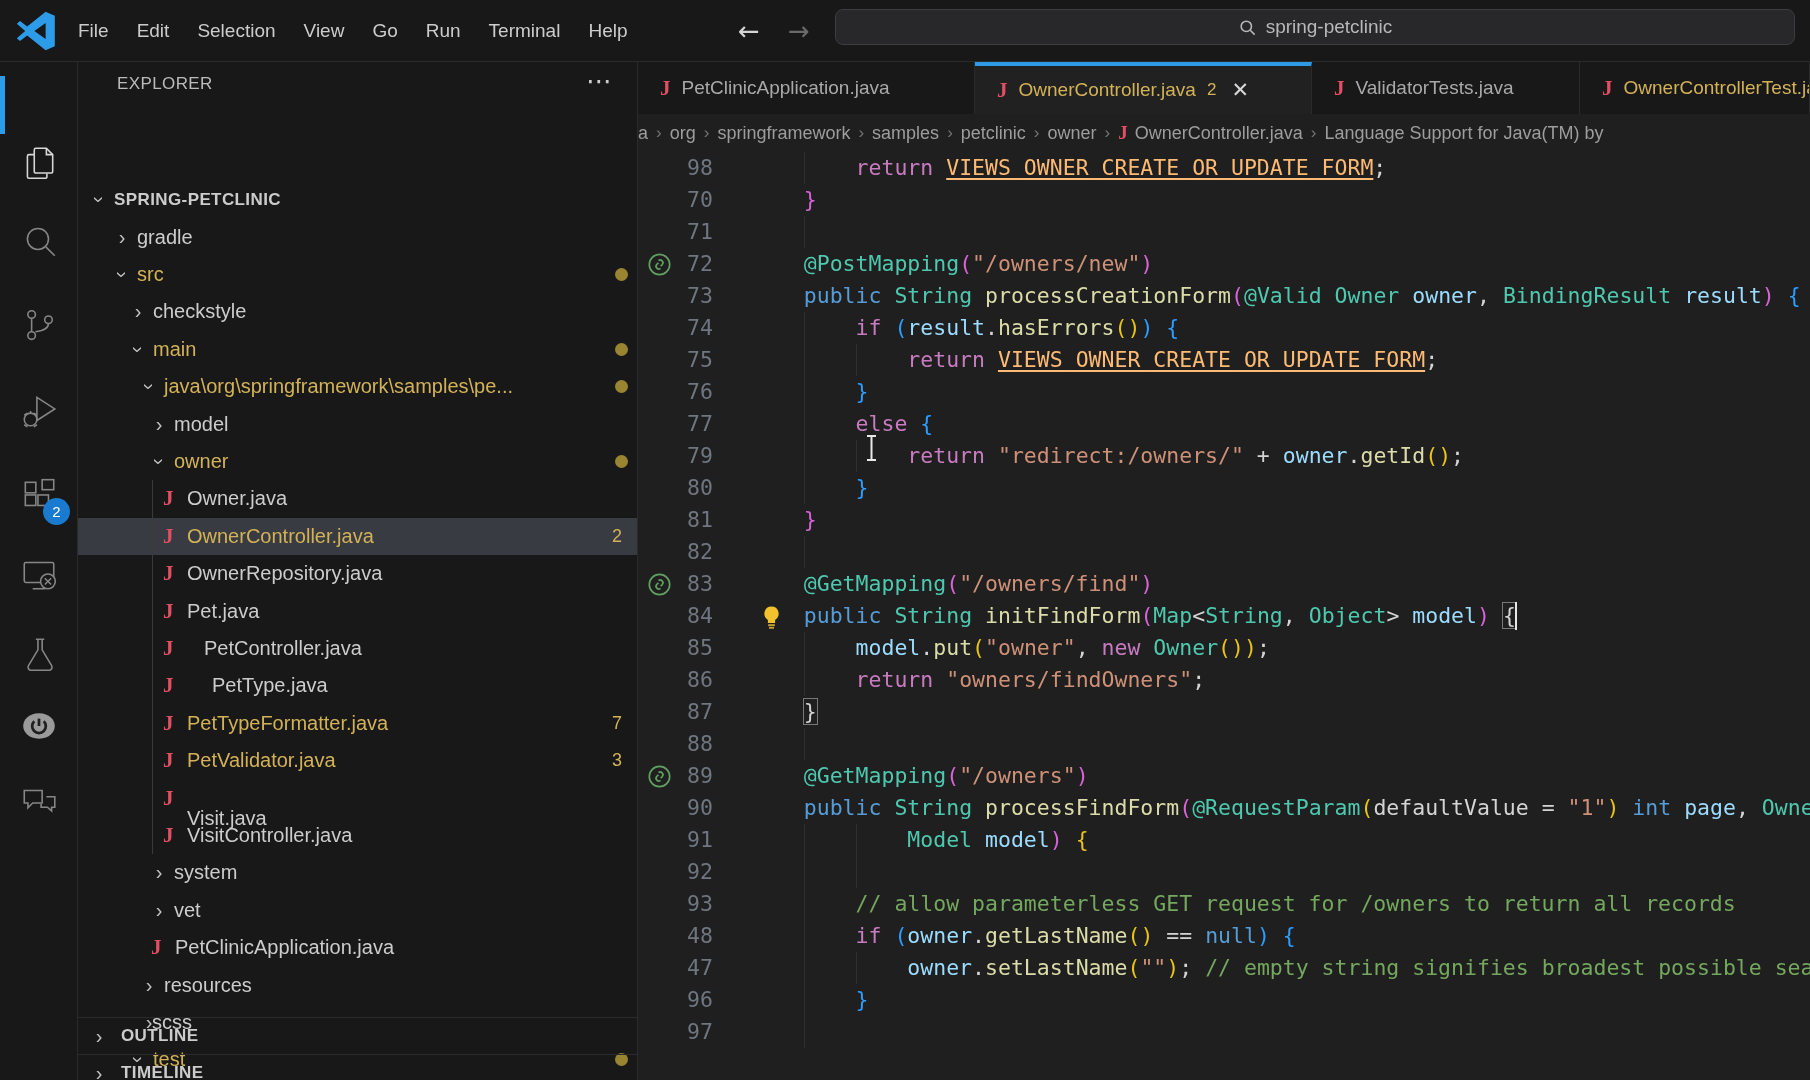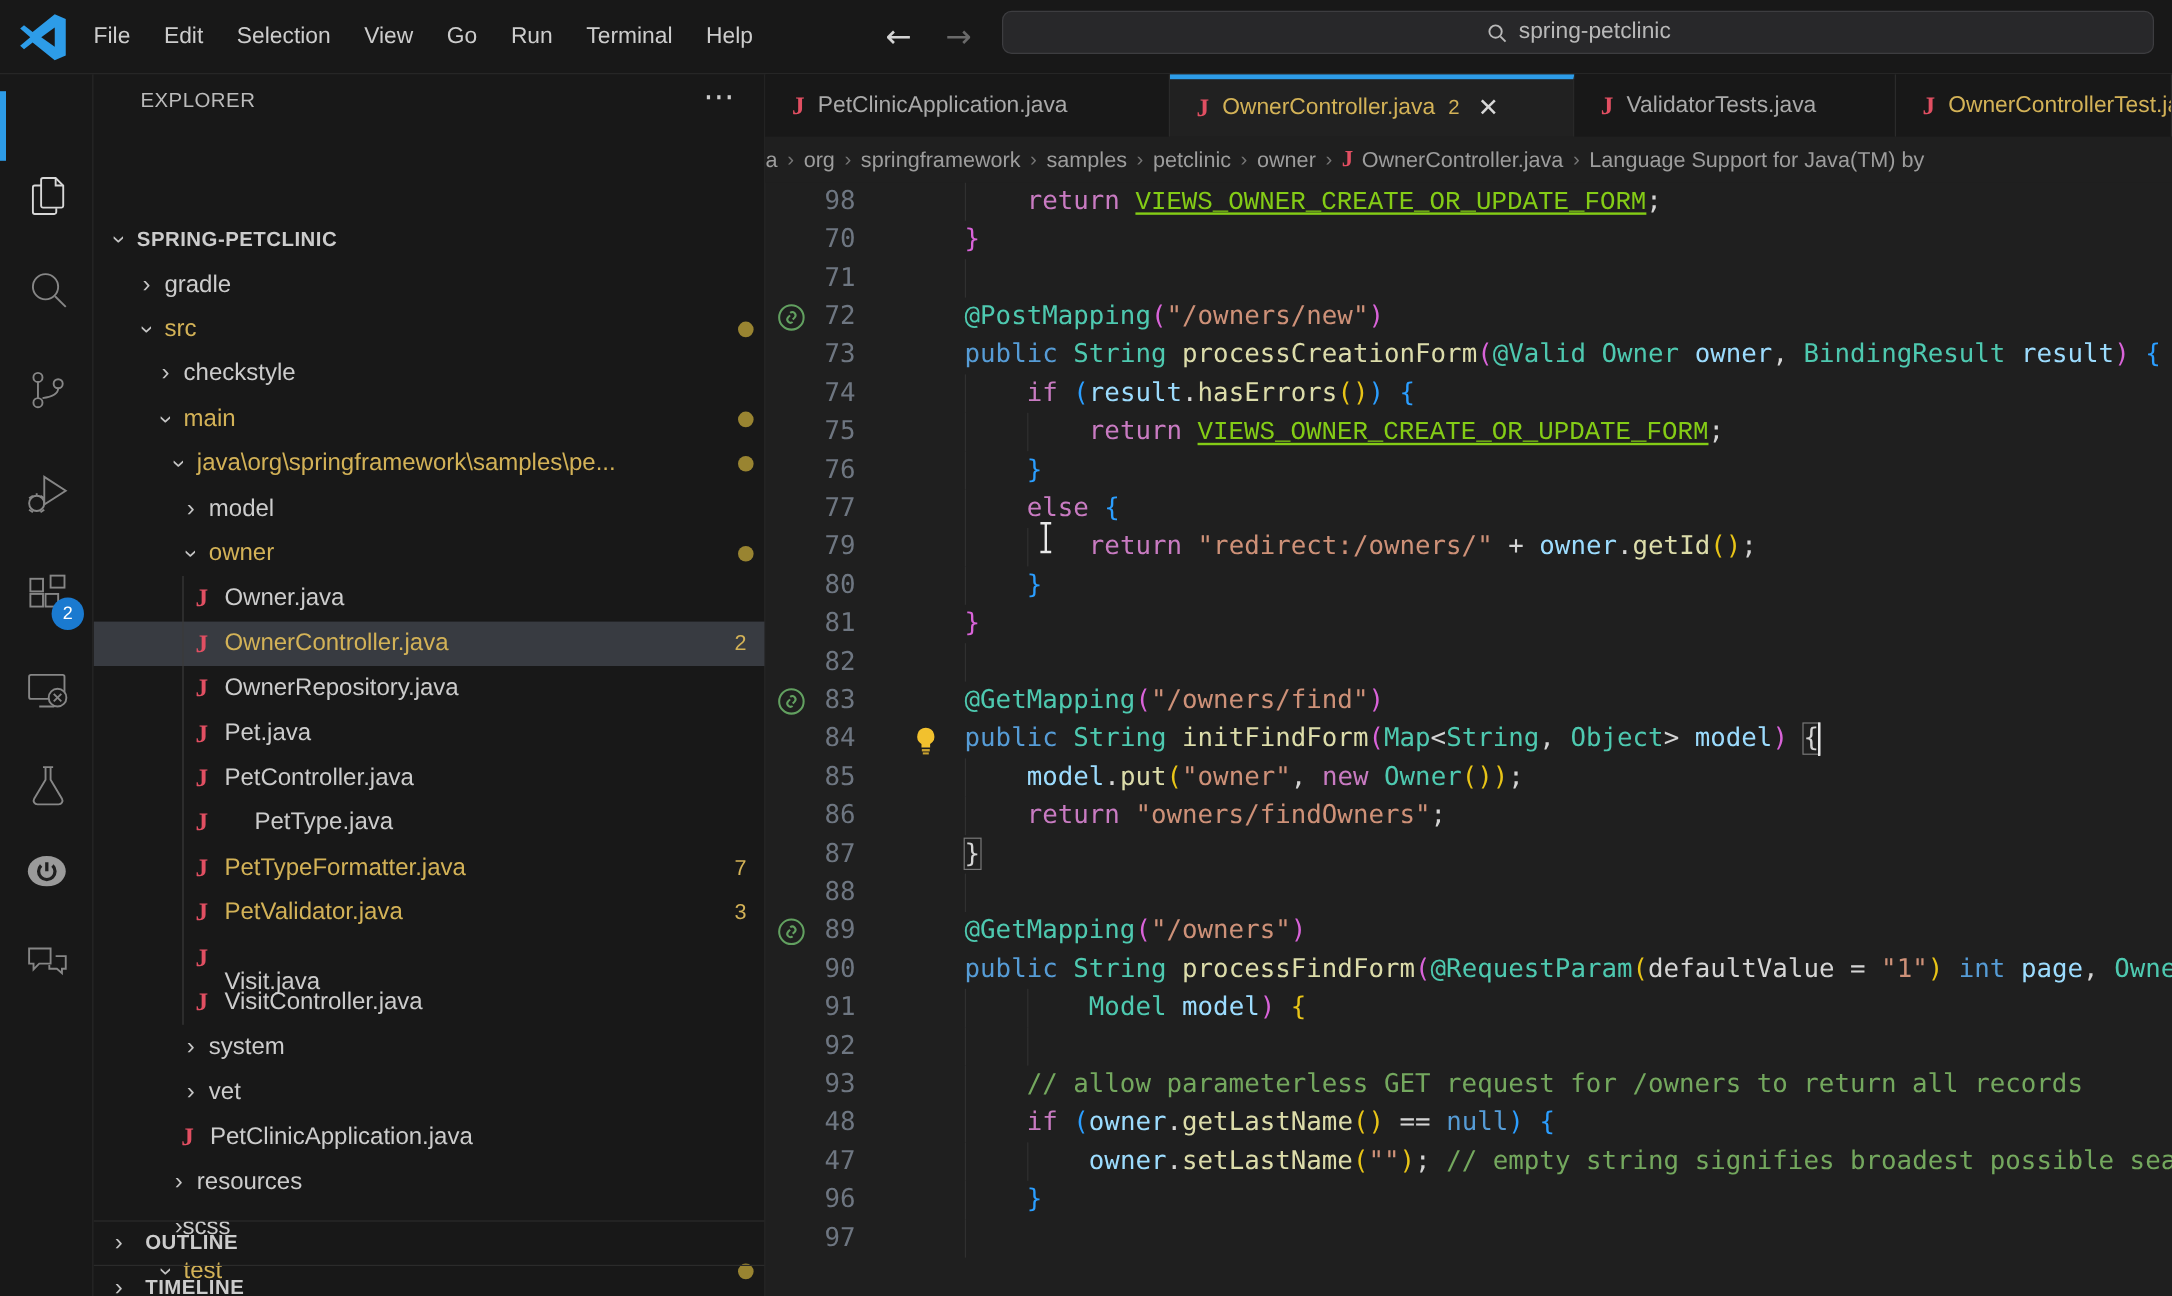--- a/index.html
+++ b/index.html
@@ -82,21 +82,21 @@
   #code { position:absolute; left:0; top:90px; width:1172px; height:928px; overflow:hidden;
           font-family:"DejaVu Sans Mono",monospace; font-size:21.5px; }
   .cl { position:relative; height:32px; display:flex; align-items:center; }
   .gl { position:absolute; left:8px; top:3px; width:28px; height:26px; }
   .ln { position:absolute; left:0; top:0; width:75px; height:32px; line-height:32px;
         text-align:right; color:#6e7681; }
   .ct { position:absolute; left:114px; top:0; height:32px; line-height:32px; white-space:pre; }
   .guide { position:absolute; top:0; width:1px; height:32px; background:#303030; }
   .fg{color:#d4d4d4} .kw{color:#569CD6} .ctl{color:#C97BC2} .ty{color:#4EC9B0}
   .fn{color:#DCDCAA} .vr{color:#9CDCFE} .st{color:#CE9178} .cm{color:#74A85E}
-  .cn{color:#84cc16; text-decoration:underline; text-underline-offset:3px;font-family:Liberation Mono, monospace;}
+  .cn{color:#fdba74; text-decoration:underline; text-underline-offset:3px;}
   .po{color:#D963D9} .pg{color:#E8C417} .pb{color:#2B9EFF}
   .bx{color:#d4d4d4; outline:1px solid #787878;}
   #caret { position:absolute; left:877px; top:2px; width:2px; height:28px; background:#e8e8e8; }
   #ibeam { position:absolute; left:226px; top:282px; }
 </style>
 </head>
 <body>
 
 <div id="app">
 
@@ -229,21 +229,21 @@
         <div class="trow" style="top: 374px;">
           <span class="jicon" style="left: 85px;">J</span>
           <span class="tlabel" style="left: 109px;">OwnerRepository.java</span>
         </div>
         <div class="trow" style="top: 411.4px;">
           <span class="jicon" style="left: 85px;">J</span>
           <span class="tlabel" style="left: 109px;">Pet.java</span>
         </div>
         <div class="trow" style="top: 448.8px;">
           <span class="jicon" style="left: 85px;">J</span>
-          <span class="tlabel" style="left: 109px;">PetController.java</span>
+          <span class="tlabel" style="left: 126px;">PetController.java</span>
         </div>
         <div class="trow" style="top: 486.2px;">
           <span class="jicon" style="left: 85px;">J</span>
           <span class="tlabel" style="left: 109px; margin-left: 25px;">PetType.java</span>
         </div>
         <div class="trow" style="top: 523.6px;">
           <span class="jicon" style="left: 85px;">J</span>
           <span class="tlabel mod" style="left: 109px;">PetTypeFormatter.java</span>
           <span class="tbadge">7</span>
         </div>

